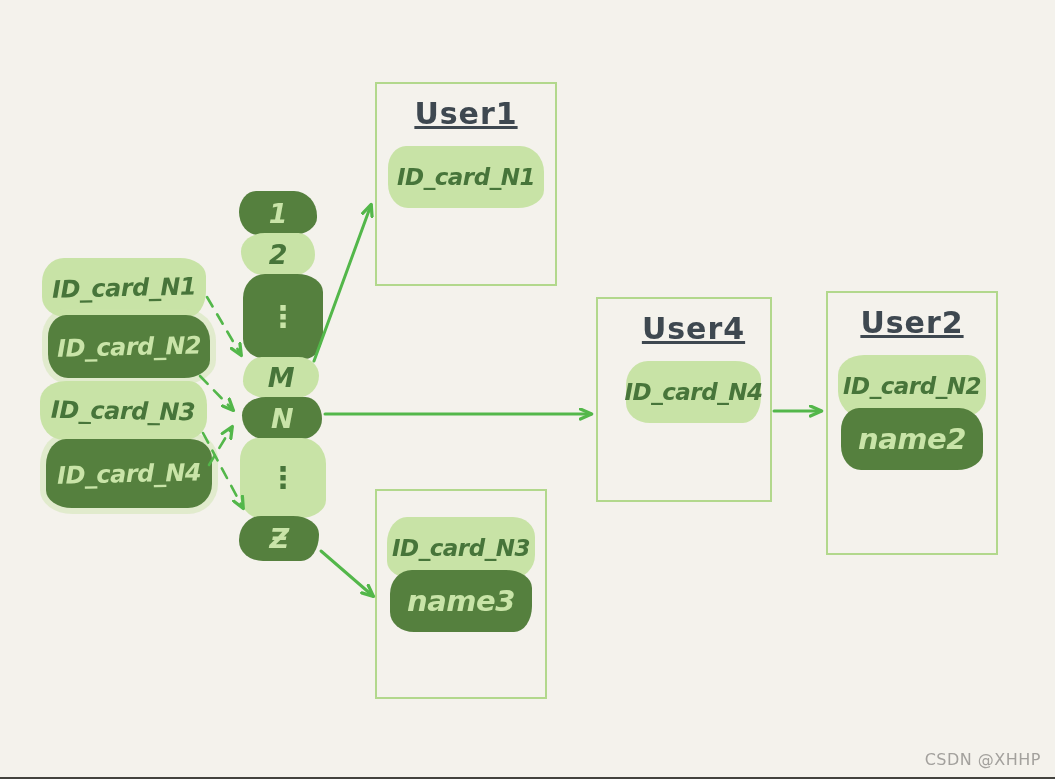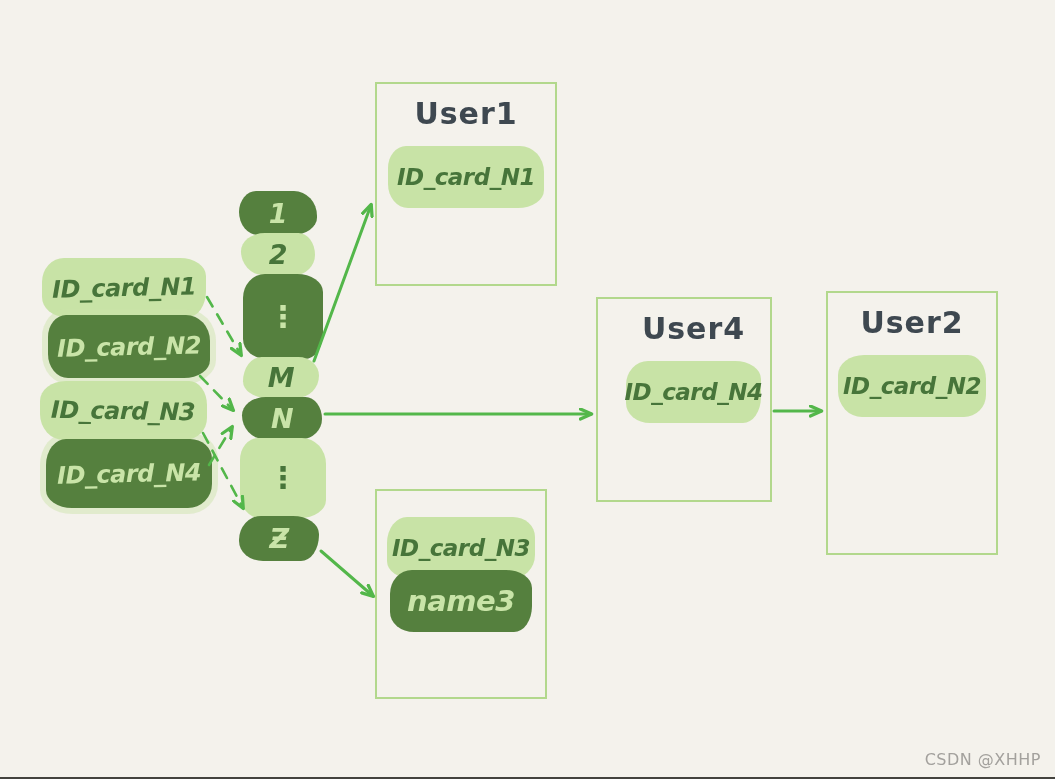--- a/index.html
+++ b/index.html
@@ -33,21 +33,21 @@
   
   .bucket{font-size:27px;font-style:italic;}
   .bucket .dots{font-size:30px;line-height:1;}
   
   .user-box{
     position:absolute;border:2px solid var(--box_border);
     box-sizing:border-box;background:transparent;
   }
   .user-title{
     margin-top:12px;text-align:center;font-size:30px;font-weight:700;
-    letter-spacing:1px;color:var(--title_text);
+    letter-spacing:1px;color:var(--title_text);text-decoration:underline;
   }
   .user-box .pill{position:relative;margin-left:auto;margin-right:auto;}
   .user-box .pill-id{width:88%;height:62px;margin-top:15px;font-size:23px;z-index:1;}
   .user-box .pill-name{width:84%;height:62px;margin-top:-9px;font-size:29px;z-index:2;}
   .user-box.gap-lg .pill-id{margin-top:26px;}
   
   svg.edges{position:absolute;left:0;top:0;z-index:10;pointer-events:none;}
   .edge{stroke:var(--arrow);fill:none;stroke-linecap:round;}
   .edge.solid{stroke-width:3;}
   .edge.dashed{stroke-width:2.6;stroke-dasharray:11 9;}
@@ -110,20 +110,23 @@
     <div class="pill light r1 pill-id">
       <span>ID_card_N4</span>
     </div>
   </div>
 
   <div class="user-box" style="left:826px;top:291px;width:172px;height:264px;">
     <div class="user-title">User2</div>
     <div class="pill light r3 pill-id">
       <span>ID_card_N2</span>
     </div>
+    <div class="pill dark r2 pill-name">
+      <span>name2</span>
+    </div>
   </div>
 
   <div class="user-box gap-lg" style="left:375px;top:489px;width:172px;height:210px;">
     <div class="pill light r4 pill-id">
       <span>ID_card_N3</span>
     </div>
     <div class="pill dark r1 pill-name">
       <span>name3</span>
     </div>
   </div>

